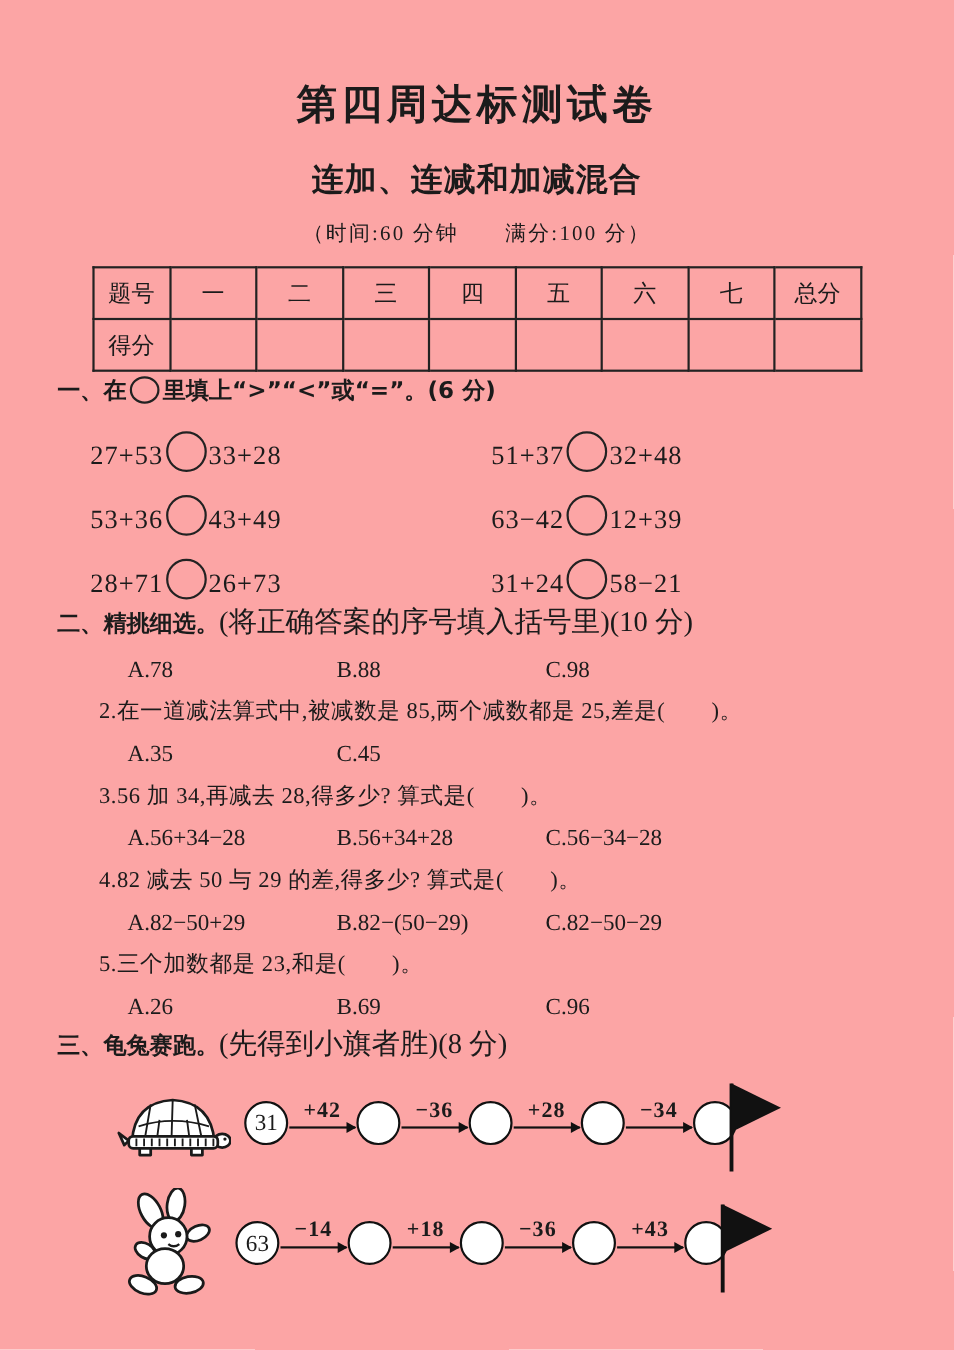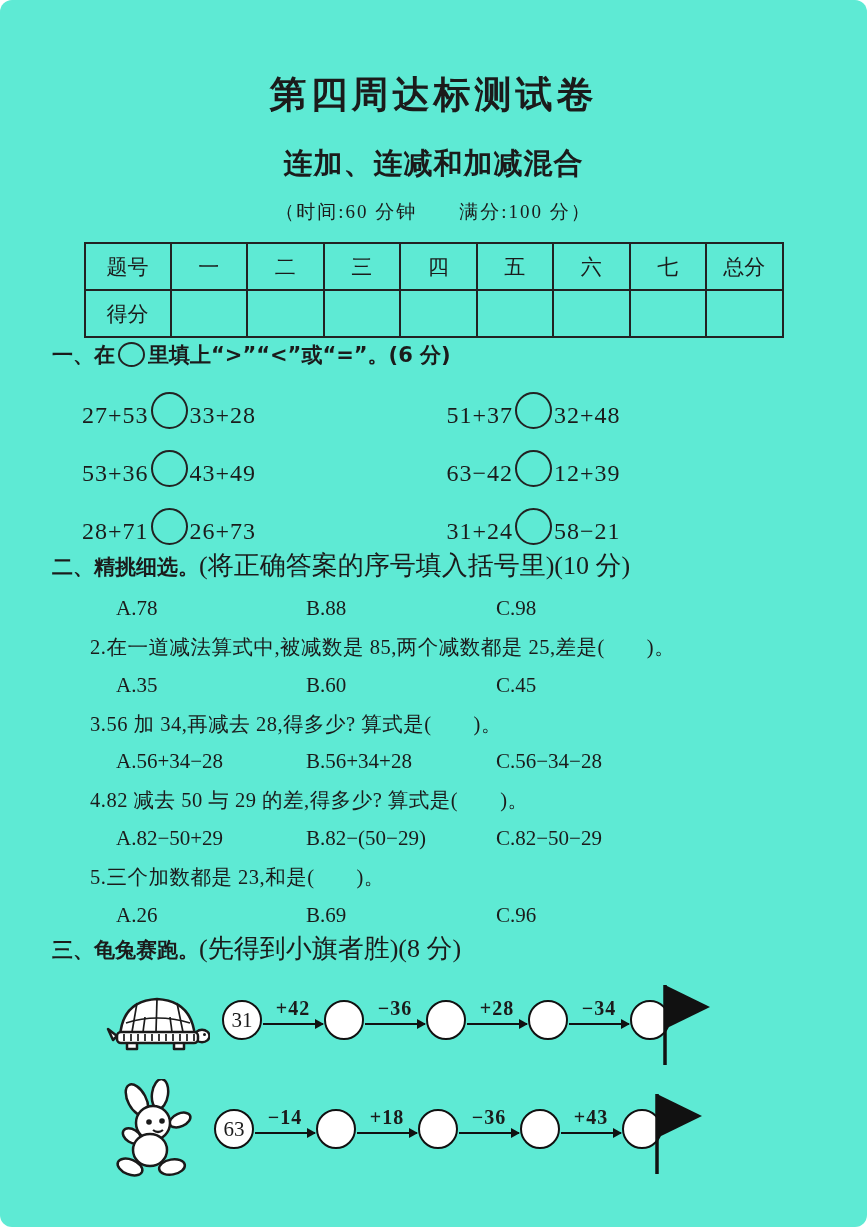--- a/index.html
+++ b/index.html
@@ -1,24 +1,23 @@
 <!DOCTYPE html>
 <html><head>
 <meta charset="utf-8">
 <style>
   * { box-sizing: border-box; margin: 0; padding: 0; }
   html,body { background:#ffffff; }
   .page {
     width: 867px; height: 1227px;
-    background: #5eead4;
+    background: #fca5a5;
     color: #1b1b1b;
     font-family: "Liberation Serif", serif;
     position: relative;
     overflow: hidden;
-    border-radius: 12px;
   }
   .title {
     text-align: center;
     font-family: "DejaVu Sans", sans-serif;
     font-weight: bold;
     font-size: 37px;
     letter-spacing: 4px;
     padding-top: 70px;
   }
   .subtitle {
@@ -42,21 +41,21 @@
     margin: 17px auto 0 auto;
   }
   table.score-table td {
     border: 2px solid #222;
     height: 47px;
     text-align: center;
     vertical-align: middle;
     font-family: "DejaVu Sans", sans-serif;
     font-size: 21px;
   }
-  table.score-table td.label-cell { width: 86px; }
+  table.score-table td.label-cell { width: 70px; }
   .content { padding: 0 56px 0 52px; }
   .sec-heading {
     font-family: "DejaVu Sans", sans-serif;
     font-weight: bold;
     font-size: 21px;
     margin-top: 3px;
     line-height: 1.4;
   }
   .sec-heading .light {
     font-family: "Liberation Serif", serif;
@@ -223,21 +222,20 @@
           <div class="q-options">
             <span class="q-option">A.78</span>
             <span class="q-option">B.88</span>
             <span class="q-option">C.98</span>
           </div>
         </div>
         <div class="question">
           <div class="q-text">2.在一道减法算式中,被减数是 85,两个减数都是 25,差是(　　)。</div>
           <div class="q-options">
             <span class="q-option">A.35</span>
-            <span class="q-option">B.60</span>
             <span class="q-option">C.45</span>
           </div>
         </div>
         <div class="question">
           <div class="q-text">3.56 加 34,再减去 28,得多少? 算式是(　　)。</div>
           <div class="q-options">
             <span class="q-option">A.56+34−28</span>
             <span class="q-option">B.56+34+28</span>
             <span class="q-option">C.56−34−28</span>
           </div>

